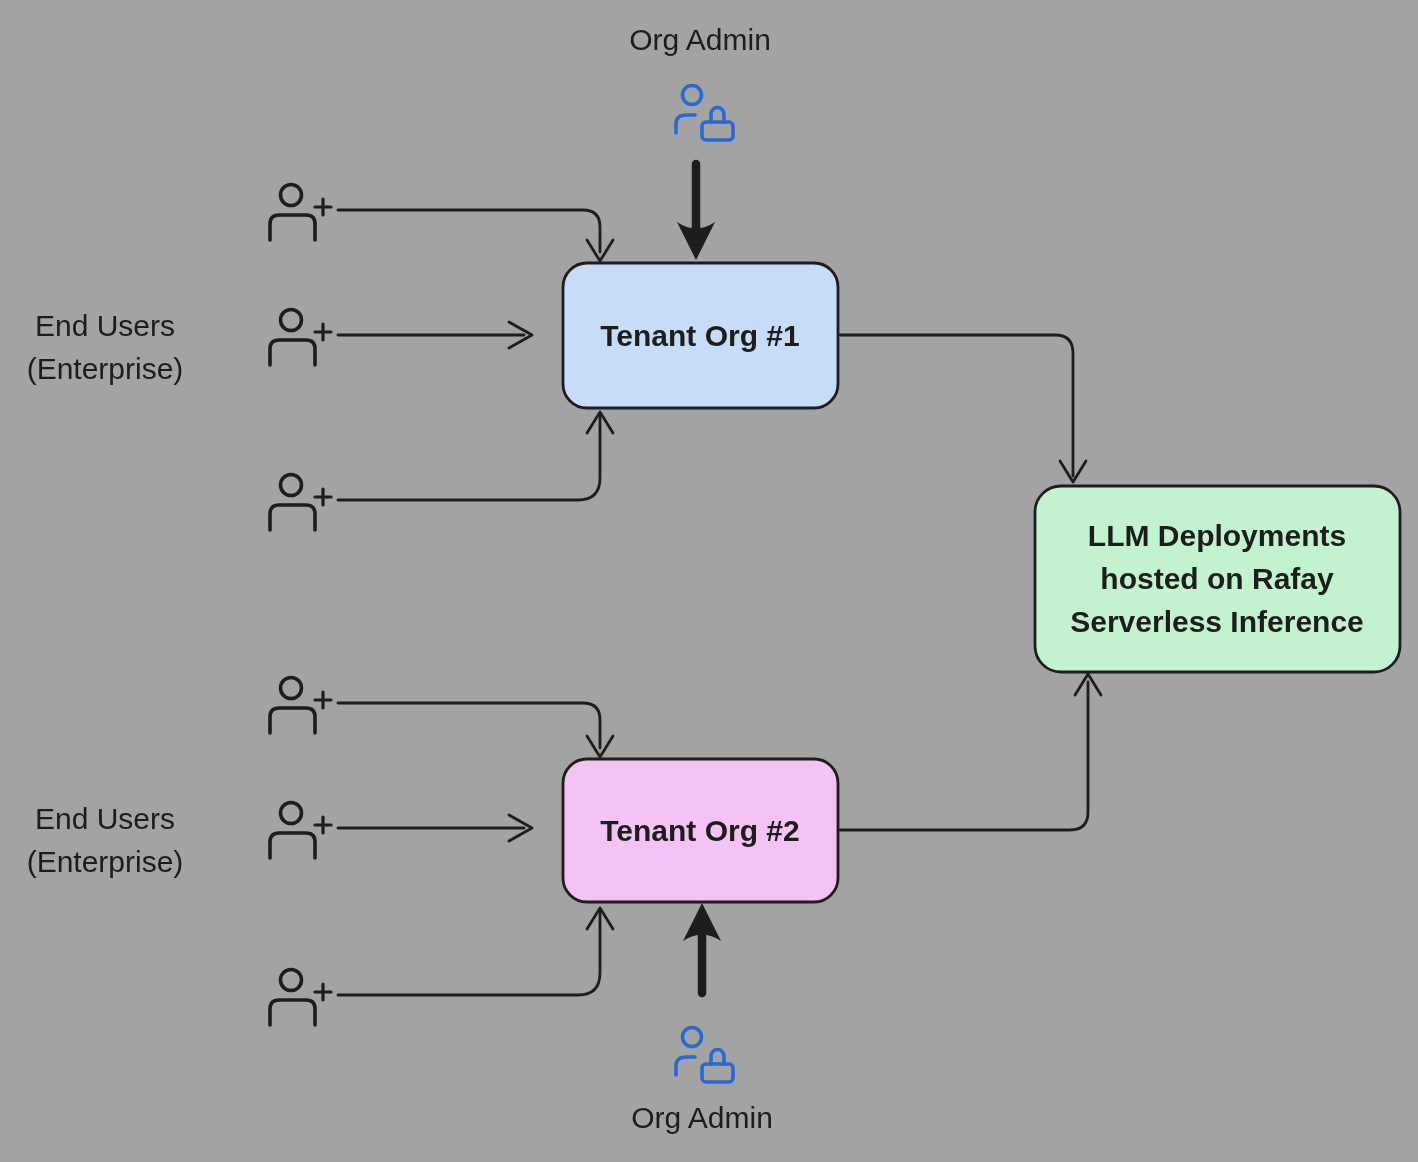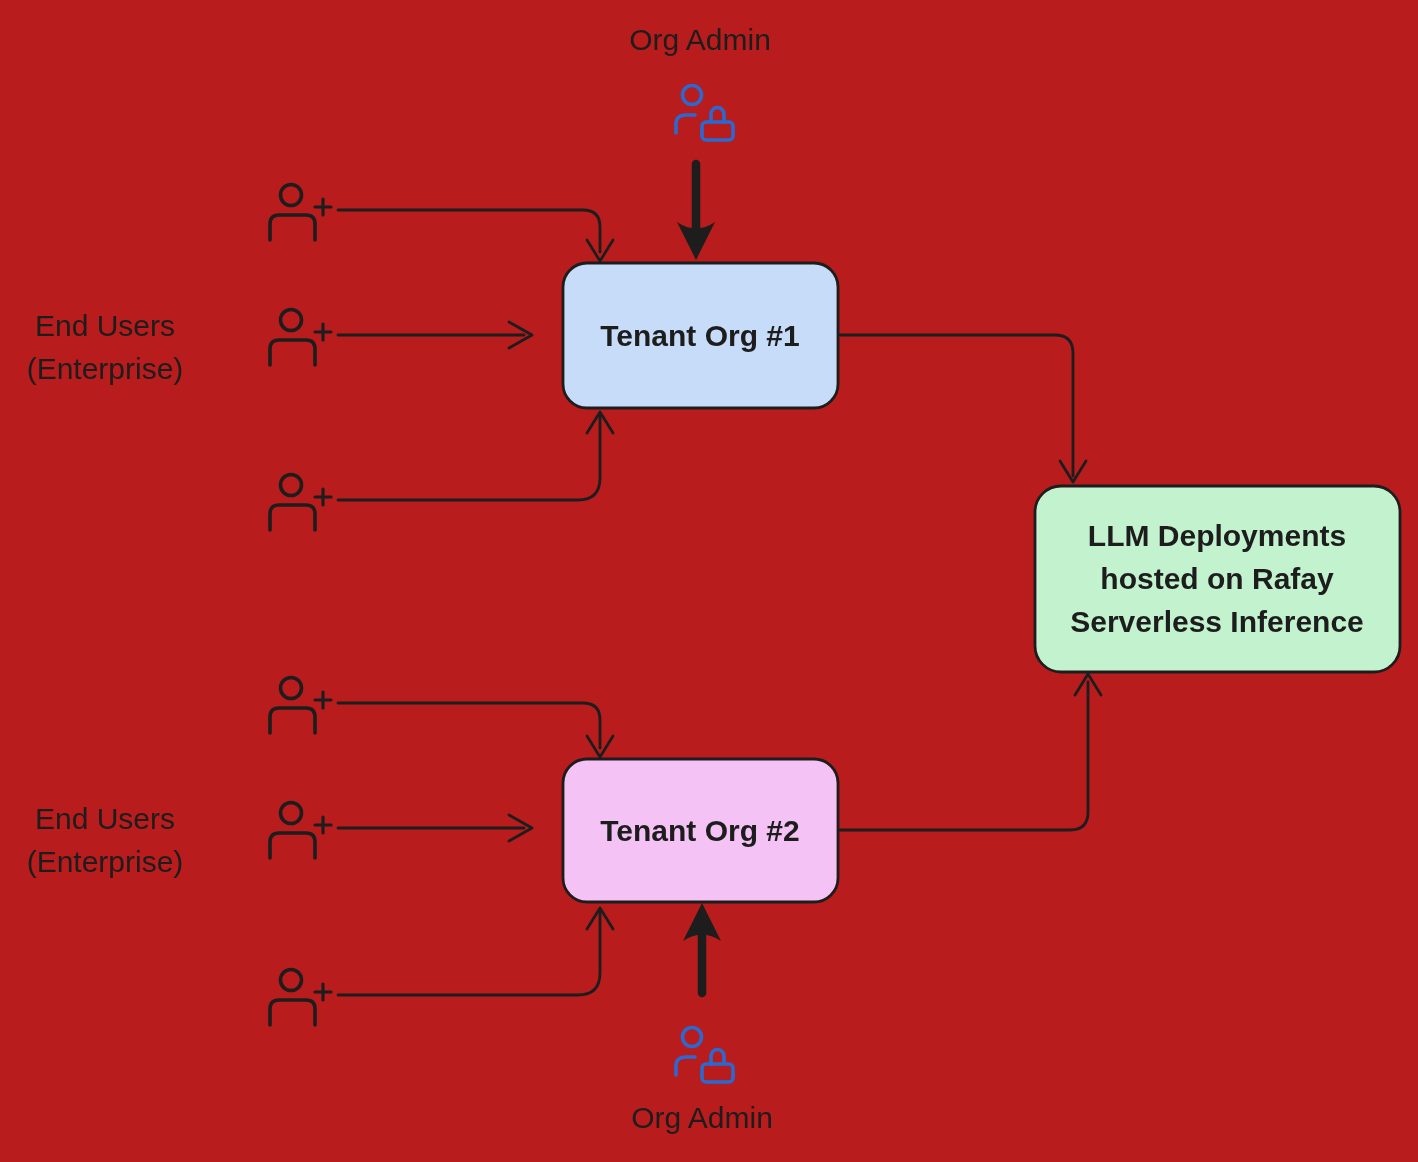--- a/index.html
+++ b/index.html
@@ -1,16 +1,16 @@
 <!DOCTYPE html>
 <html><head>
 <meta charset="utf-8">
 <style>
   html,body{margin:0;padding:0;background:#ffffff;}
-  .canvas-wrap{width:1418px;height:1162px;position:relative;background:#b91c1c;}
+  .canvas-wrap{width:1418px;height:1162px;position:relative;background:#a3a3a3;}
   svg text{font-family:"Liberation Sans",sans-serif;fill:#1d1d1d;}
   .node-label{font-size:30px;font-weight:600;text-anchor:middle;}
   .actor-label{font-size:30px;font-weight:500;text-anchor:middle;}
   .edge{stroke:#1d1d1d;stroke-width:2.8;fill:none;stroke-linecap:round;stroke-linejoin:round;}
   .node{stroke:#1d1d1d;stroke-width:2.8;}
   .icon{fill:none;stroke-width:3.6;stroke-linecap:round;stroke-linejoin:round;}
   .icon-dark{stroke:#1d1d1d;}
   .thick-shaft{stroke:#1d1d1d;stroke-width:8.5;fill:none;stroke-linecap:round;}
   .thick-head{fill:#1d1d1d;stroke:none;}
 </style>

